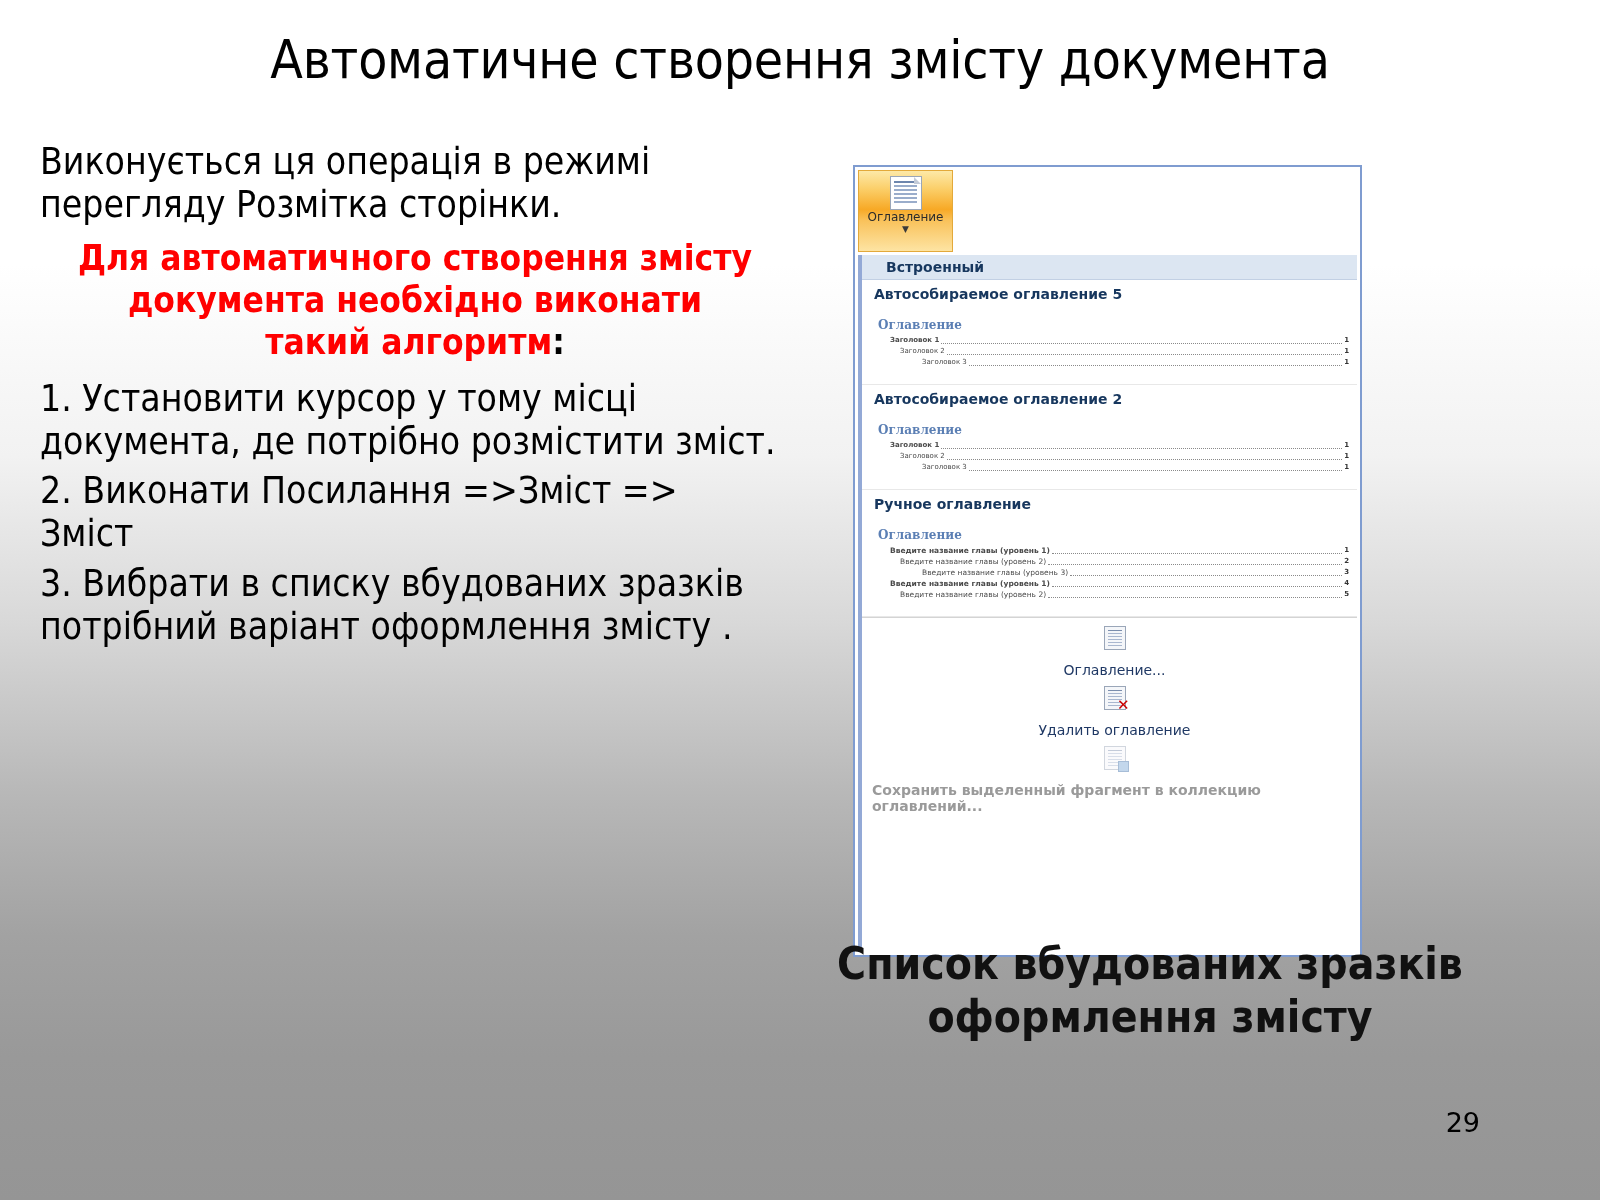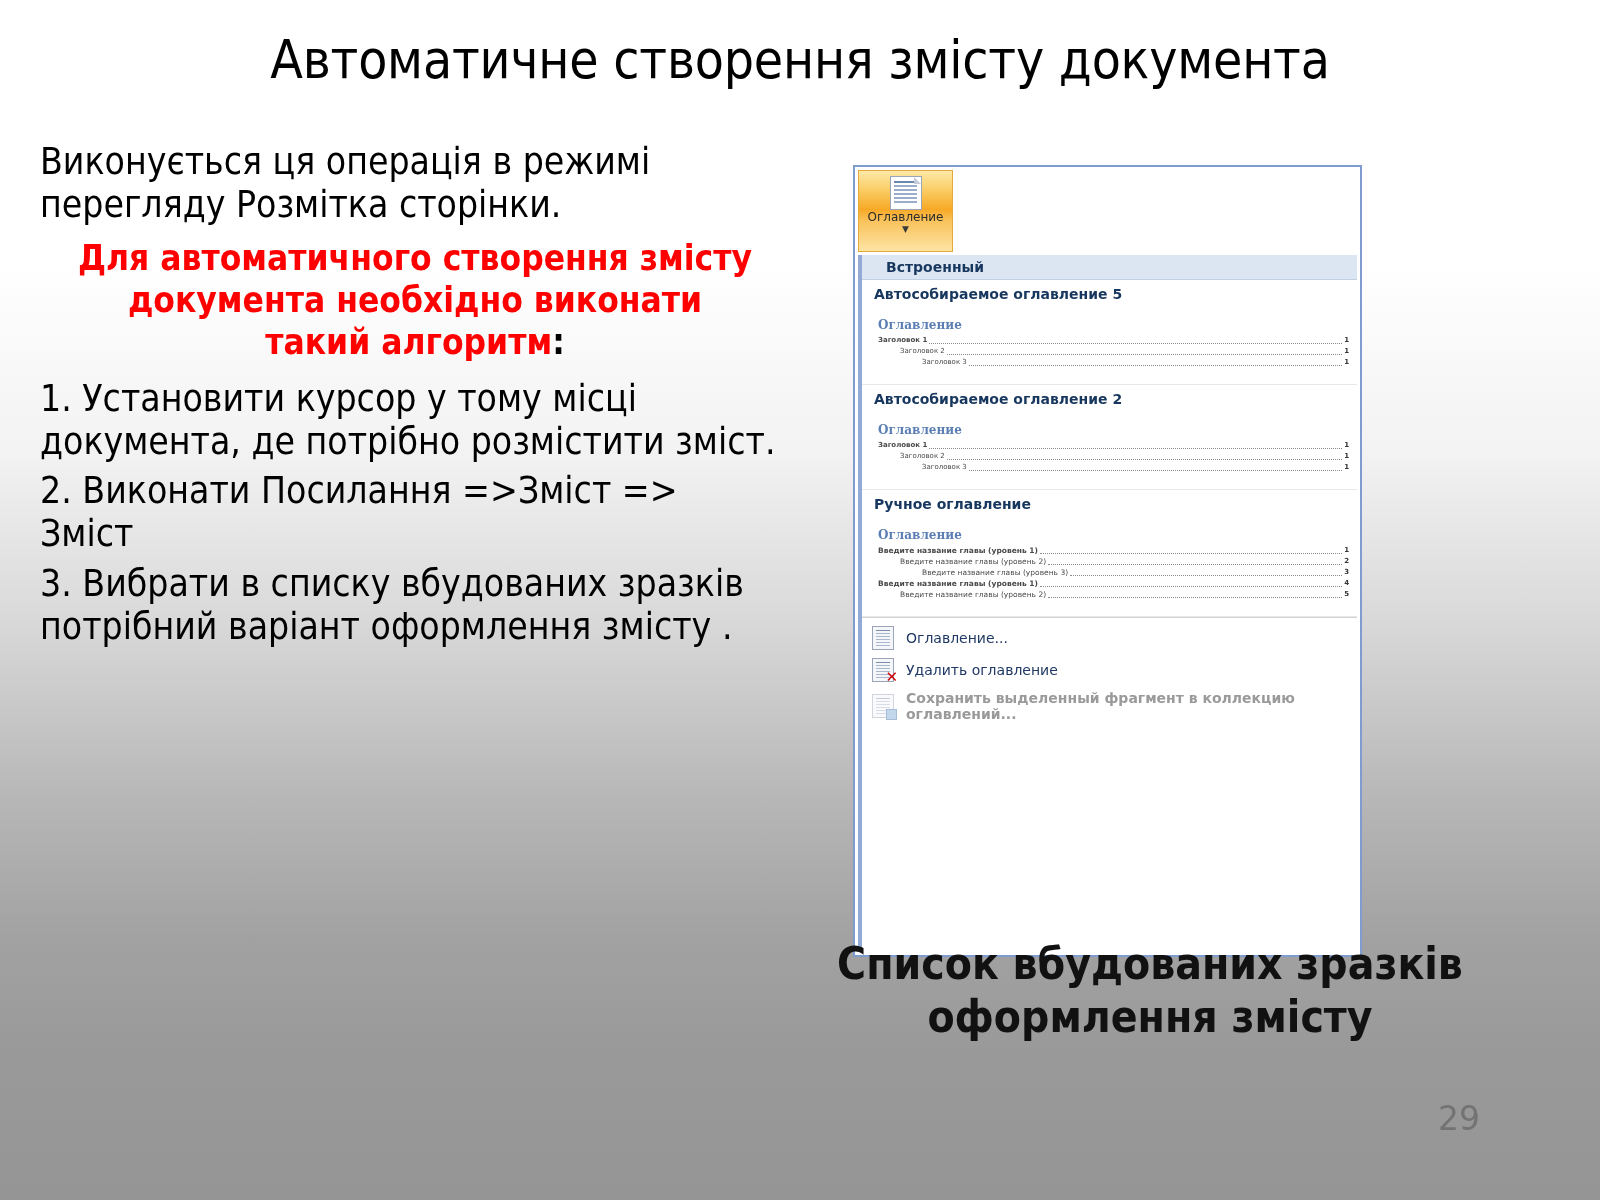--- a/index.html
+++ b/index.html
@@ -118,21 +118,21 @@
     font-weight:bold; font-size:12px; color:#5b7fb4;
     margin-bottom:3px;
   }
   .toc-line{
     display:flex; align-items:flex-end;
     font-family:"DejaVu Sans","Liberation Sans",sans-serif;
     font-size:7px; font-weight:bold; color:#4a4a4a;
     line-height:11px;
     white-space:nowrap;
   }
-  .toc-line .lvl1{ margin-left:0px; }
+  .toc-line .lvl1{ margin-left:12px; }
   .toc-line .lvl2{ margin-left:22px; font-weight:normal; }
   .toc-line .lvl3{ margin-left:44px; font-weight:normal; }
   .toc-leader{
     flex:1 1 auto;
     border-bottom:1px dotted #8a8a8a;
     margin:0 2px 2px 2px;
     height:7px;
   }
   .toc-page{ font-size:7px; color:#333; }
 
@@ -140,20 +140,21 @@
 
   
   #gallery-commands{
     border-top:1px solid #d4d4d4;
     padding-top:4px;
   }
   .cmd-row{
     display:flex; align-items:center;
     padding:4px 0 4px 10px;
     gap:12px;
+    flex-direction:column;
   }
   .cmd-icon{
     width:20px; height:22px; position:relative; flex:0 0 auto;
     background:#f4f6f9;
     border:1px solid #9aa6b8;
   }
   .cmd-icon:before{
     content:""; position:absolute; left:3px; top:3px; right:3px; height:1px;
     background:#7b8ead;
     box-shadow:0 3px 0 #a9b7cf,0 6px 0 #a9b7cf,0 9px 0 #a9b7cf,0 12px 0 #a9b7cf,0 15px 0 #a9b7cf;
@@ -179,21 +180,21 @@
     position:absolute; left:790px; top:938px; width:720px;
     text-align:center;
     font-size:44px; font-weight:bold; line-height:1.2;
     color:#111;
     font-family:"DejaVu Sans Condensed","Liberation Sans",sans-serif;
   }
 
   
   #slide-number{
     position:absolute; right:120px; bottom:62px;
-    font-size:33px; color:#737373;
+    font-size:27px; color:#000000;
     font-family:"DejaVu Sans","Liberation Sans",sans-serif;
   }
 </style>
 </head>
 <body>
 
 <div id="slide-title">Автоматичне створення змісту документа</div>
 
 <div id="left-body">
   <p class="para">Виконується ця операція в режимі перегляду Розмітка сторінки.</p>

